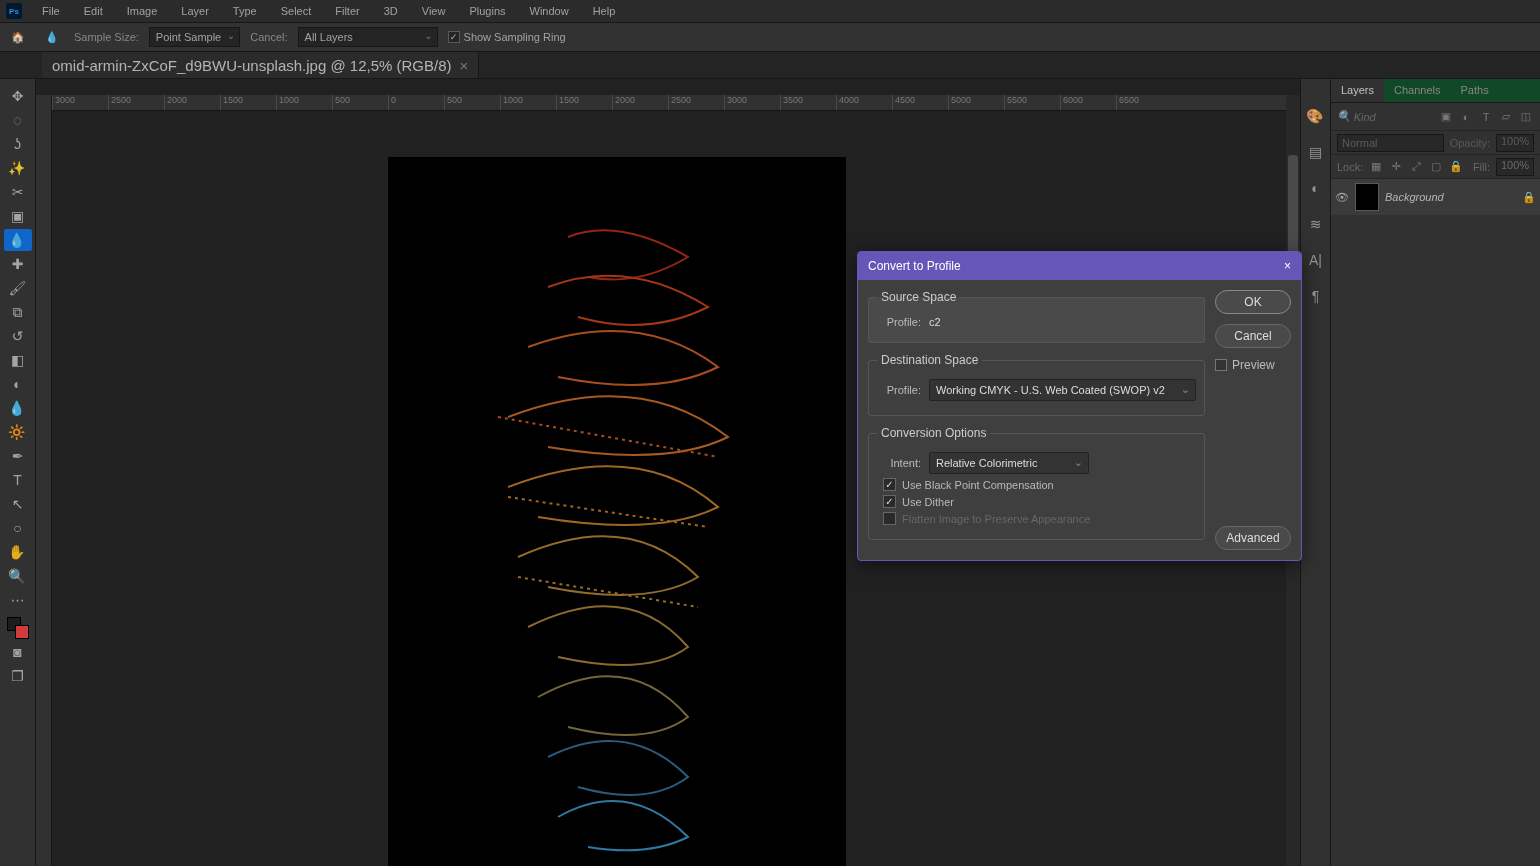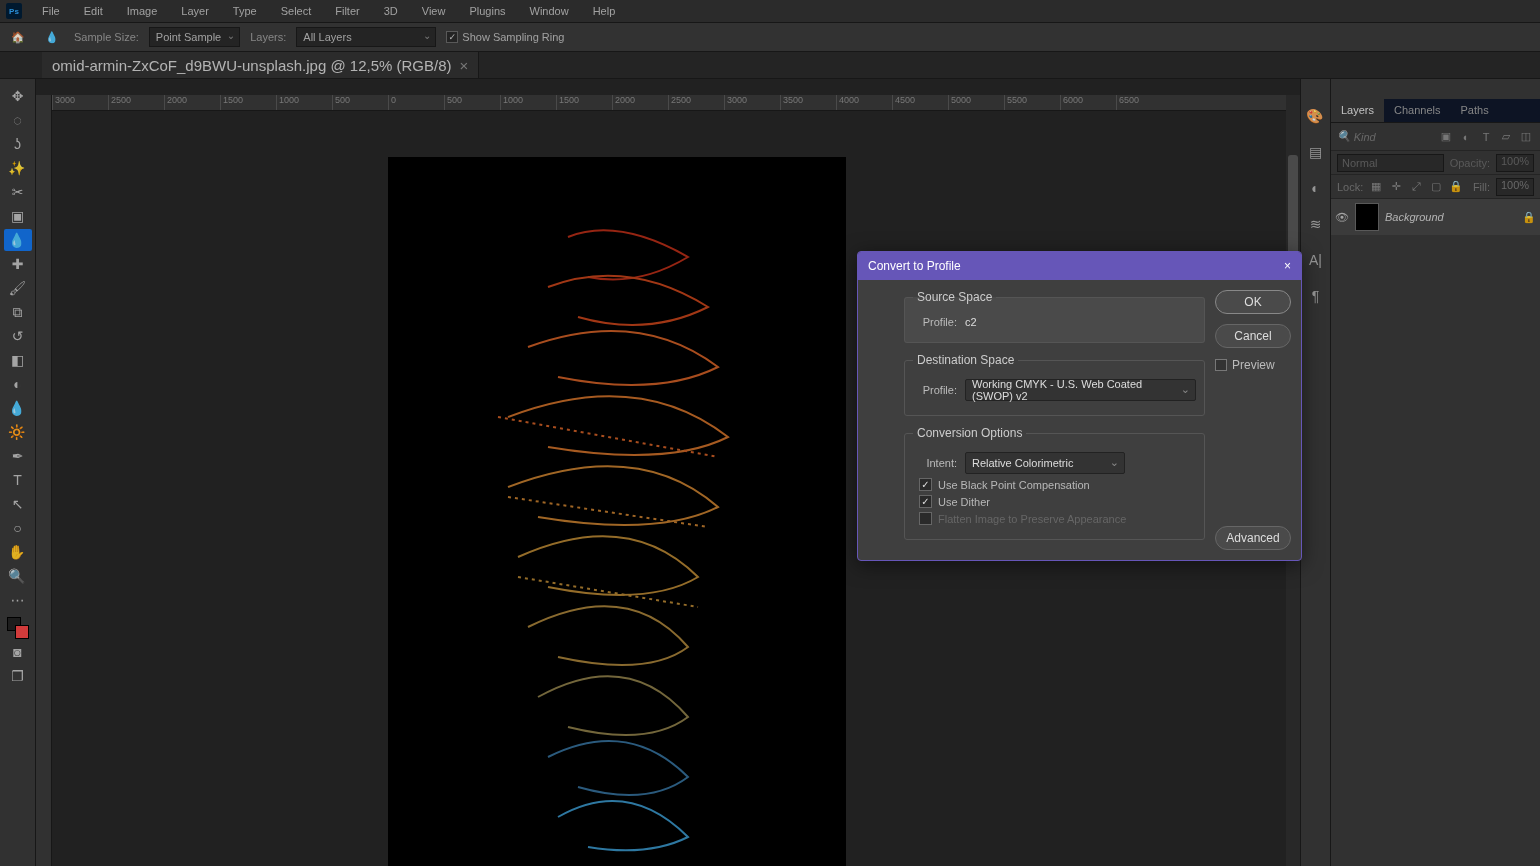--- a/index.html
+++ b/index.html
@@ -41,21 +41,21 @@
 .canvas { position:absolute; top:78px; left:352px; width:458px; height:720px; background:#000; overflow:hidden;}
 .canvas svg{width:100%;height:100%;}
 .vscroll{position:absolute;right:0;top:16px;bottom:0;width:14px;background:#2e2e2e;}
 .vscroll .thumb{position:absolute;left:2px;right:2px;top:60px;height:300px;background:#555;border-radius:3px;}
 
 
 .iconstrip { width:30px; background:#383838; border-left:1px solid #1b1b1b; display:flex; flex-direction:column; align-items:center; padding-top:28px; gap:18px;}
 .iconstrip .si{ width:18px;height:18px; color:#aaa; display:flex;align-items:center;justify-content:center; font-size:14px;}
 
 .panels { width:210px; background:#383838; border-left:1px solid #1b1b1b; display:flex; flex-direction:column;}
-.ptabs { height:24px; display:flex; background:#0f172a; border-bottom:1px solid #1b1b1b;margin-top:20px;}
+.ptabs { height:24px; display:flex; background:#14532d; border-bottom:1px solid #1b1b1b;}
 .ptabs .pt{ padding:5px 10px; font-size:11px; color:#999;}
 .ptabs .pt.active{ background:#383838; color:#ddd;}
 .filterrow{ display:flex; align-items:center; height:28px; padding:0 6px; gap:4px; border-bottom:1px solid #2a2a2a;}
 .filterrow .srch{ flex:1; display:flex;align-items:center; gap:3px; color:#777;font-style:italic;}
 .filterrow .fi{ width:16px;height:16px; color:#888; font-size:11px;display:flex;align-items:center;justify-content:center;}
 .blendrow{ display:flex; align-items:center; height:24px; padding:0 6px; gap:6px; border-bottom:1px solid #2a2a2a; color:#666;}
 .blendrow .dd2{ flex:1; background:#2e2e2e; border:1px solid #1b1b1b;height:18px;padding:0 4px;display:flex;align-items:center;}
 .blendrow .pct{ width:38px; background:#2e2e2e; border:1px solid #1b1b1b;height:18px; text-align:center;}
 .lockrow{display:flex;align-items:center;height:24px;padding:0 6px;gap:6px;border-bottom:1px solid #2a2a2a;color:#777;}
 .lockrow .li{width:14px;height:14px;color:#888;font-size:11px;display:flex;align-items:center;justify-content:center;}
@@ -63,21 +63,21 @@
 .layerrow .eye{ width:14px; color:#bbb;}
 .layerrow .thumb{ width:24px;height:28px; background:#000; border:1px solid #666;}
 .layerrow .lname{ flex:1; font-style:italic; color:#ccc;}
 .layerrow .lock{ color:#aaa;}
 
 
 .dialog { position:absolute; left:857px; top:251px; width:445px; background:#3f3f3f; border:1px solid #6656b8; border-radius:4px; box-shadow:0 4px 20px rgba(0,0,0,.5);}
 .dialog .dtitle{ height:28px; background:#6656b8; color:#fff; display:flex; align-items:center; padding:0 10px; border-radius:3px 3px 0 0; font-size:12px;}
 .dialog .dtitle .dx{ margin-left:auto; cursor:pointer;}
 .dialog .dbody{ padding:10px; display:flex; gap:10px;}
-.dialog .dleft{ flex:1;margin-left:36px;}
+.dialog .dleft{ flex:1;}
 .dialog .dright{ width:76px; display:flex; flex-direction:column; gap:10px;}
 .dialog .btn{ height:24px; background:#4a4a4a; border:1px solid #666; border-radius:12px; display:flex;align-items:center;justify-content:center; color:#ddd; cursor:pointer; font-size:12px;}
 .dialog .btn.primary{ border:1px solid #888;}
 .dialog .pchk{ display:flex; align-items:center; gap:5px; color:#bbb; font-size:12px;}
 .dialog .pchk .box{width:12px;height:12px;border:1px solid #777;background:#333;display:flex;align-items:center;justify-content:center;font-size:9px;}
 .dialog fieldset{ border:1px solid #555; border-radius:3px; padding:8px 8px 10px 8px; margin-bottom:10px;}
 .dialog fieldset legend{ padding:0 4px; color:#ccc; font-size:12px;}
 .dialog .frow{ display:flex; align-items:center; gap:8px; margin:4px 0;}
 .dialog .flab{ width:44px; text-align:right; color:#bbb;}
 .dialog .fval{ color:#ddd;}
@@ -110,21 +110,21 @@
   <div class="mitem">Help</div>
 </div>
 
 <div class="optbar">
   <div class="home">🏠</div>
   <div class="toolico">💧</div>
   <span class="label">Sample Size:</span>
   <div class="dd">
       <span>Point Sample</span>
     </div>
-  <span class="label">Layers:</span>
+  <span class="label">Cancel:</span>
   <div class="dd" style="min-width:140px">
       <span>All Layers</span>
     </div>
   <div class="chk">
     <div class="box">✓</div>
     <span>Show Sampling Ring</span>
   </div>
 </div>
 
 <div class="tabbar">

